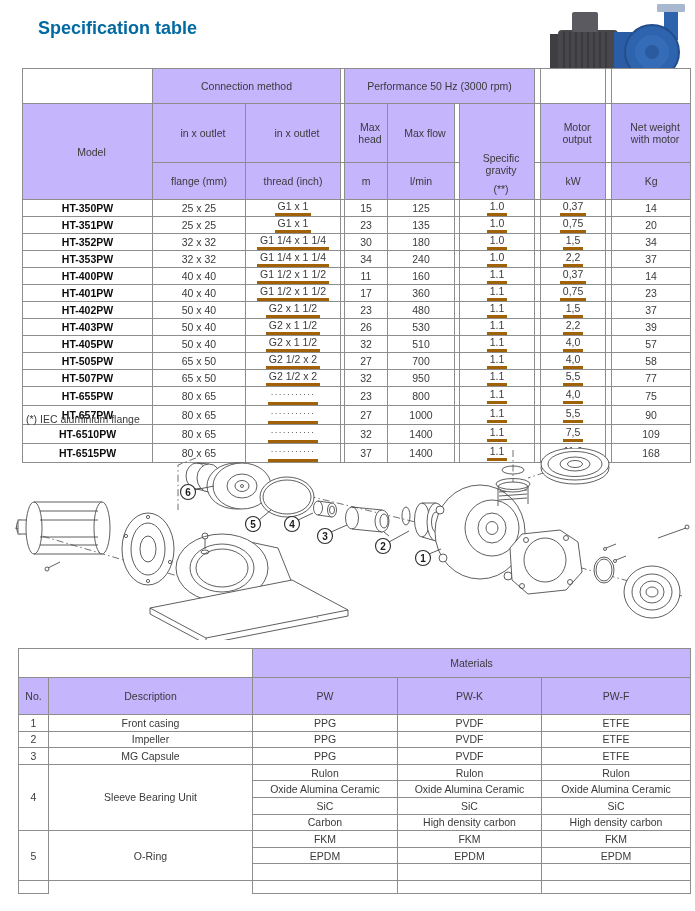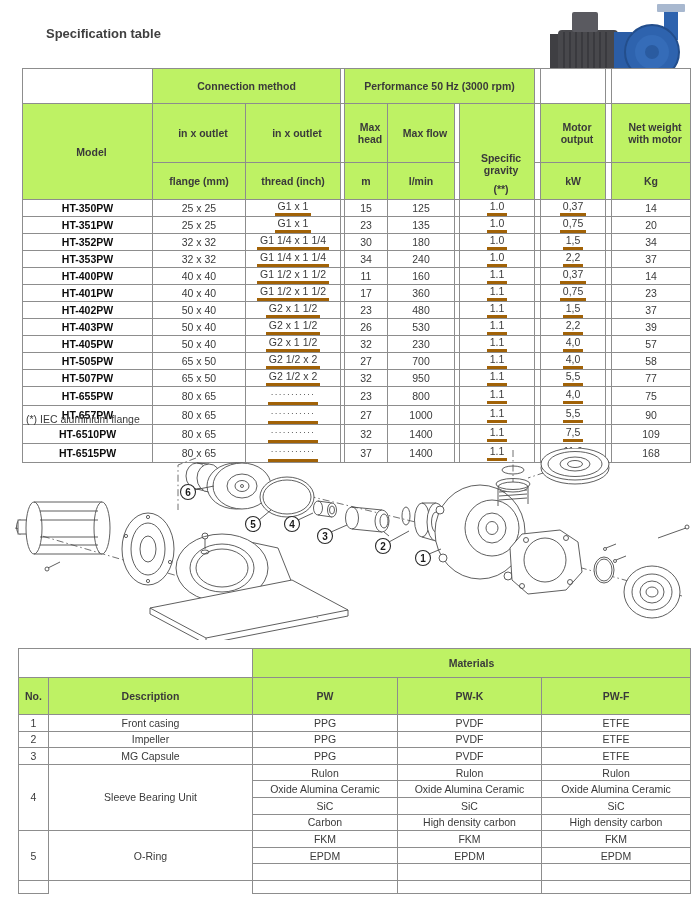--- a/index.html
+++ b/index.html
@@ -1,24 +1,24 @@
 <!DOCTYPE html>
 <html><head>
 <meta charset="utf-8">
 <style>
   html,body{margin:0;padding:0;background:#fff;}
   .page{position:relative;width:695px;height:911px;background:#fff;overflow:hidden;
         font-family:"Liberation Sans",sans-serif;}
-  .page-title{position:absolute;left:30px;top:10px;margin:16px;font-size:13px;font-weight:bold;color:#404040;}
+  .page-title{position:absolute;left:30px;top:10px;margin:8px;font-size:18px;font-weight:bold;color:#0369a1;}
 
   
   table.grid{position:absolute;border-collapse:collapse;table-layout:fixed;}
   table.grid td{border:1px solid #8d8d8d;font-size:10.5px;color:#3a3a3a;text-align:center;
         vertical-align:middle;padding:0;overflow:hidden;line-height:12px;}
-  td.green{background:#bef264;color:#fff;font-weight:bold;font-size:12px;border:1.5px solid #fff;line-height:13px;}
+  td.green{background:#c4b5fd;color:#fff;font-weight:normal;font-size:12px;border:1.5px solid #fff;line-height:13px;}
   td.gtitle{font-size:12.5px;}
   td.blank,td.gut{border:none;background:#fff;}
   #spec{left:22px;top:68px;width:668px;}
   #spec tr.rA td{height:34px;}
   #spec tr.rB td{height:32px;padding-left:8px;}
   #spec tr.rC td{height:20px;text-align:center;}
   #spec tbody td{height:15.6px;}
   #spec td.model{font-weight:bold;color:#0b0b0b;}
   td.nh{border-top:none;border-bottom:none;}
   td.nh.bb{border-bottom:1px solid #8d8d8d;}
@@ -245,21 +245,21 @@
           <td class="nh"><span class="u">2,2</span></td>
           <td class="gut"></td>
           <td>39</td>
         </tr>
         <tr>
           <td class="model">HT-405PW</td>
           <td>50 x 40</td>
           <td><span class="u">G2 x 1 1/2</span></td>
           <td class="gut"></td>
           <td>32</td>
-          <td>230</td>
+          <td>510</td>
           <td class="gut"></td>
           <td class="nh"><span class="u">1.1</span></td>
           <td class="gut"></td>
           <td class="nh"><span class="u">4,0</span></td>
           <td class="gut"></td>
           <td>57</td>
         </tr>
         <tr>
           <td class="model">HT-505PW</td>
           <td>65 x 50</td>

